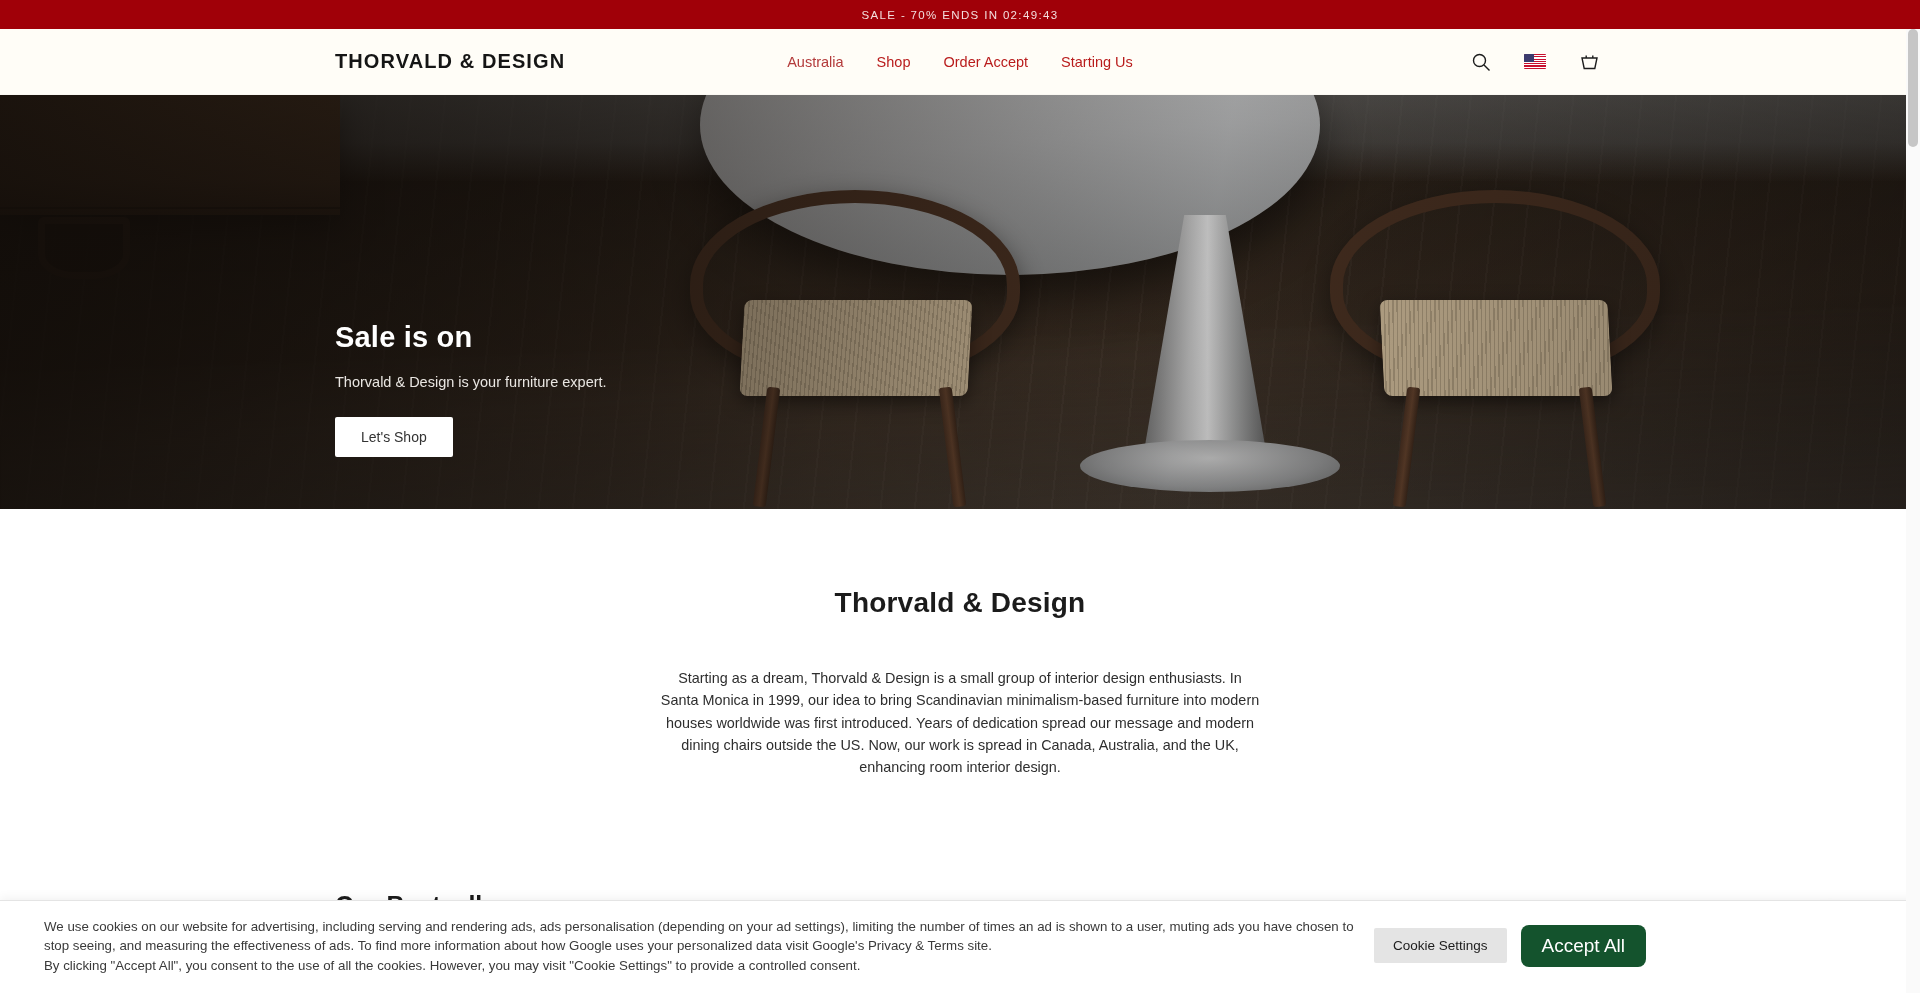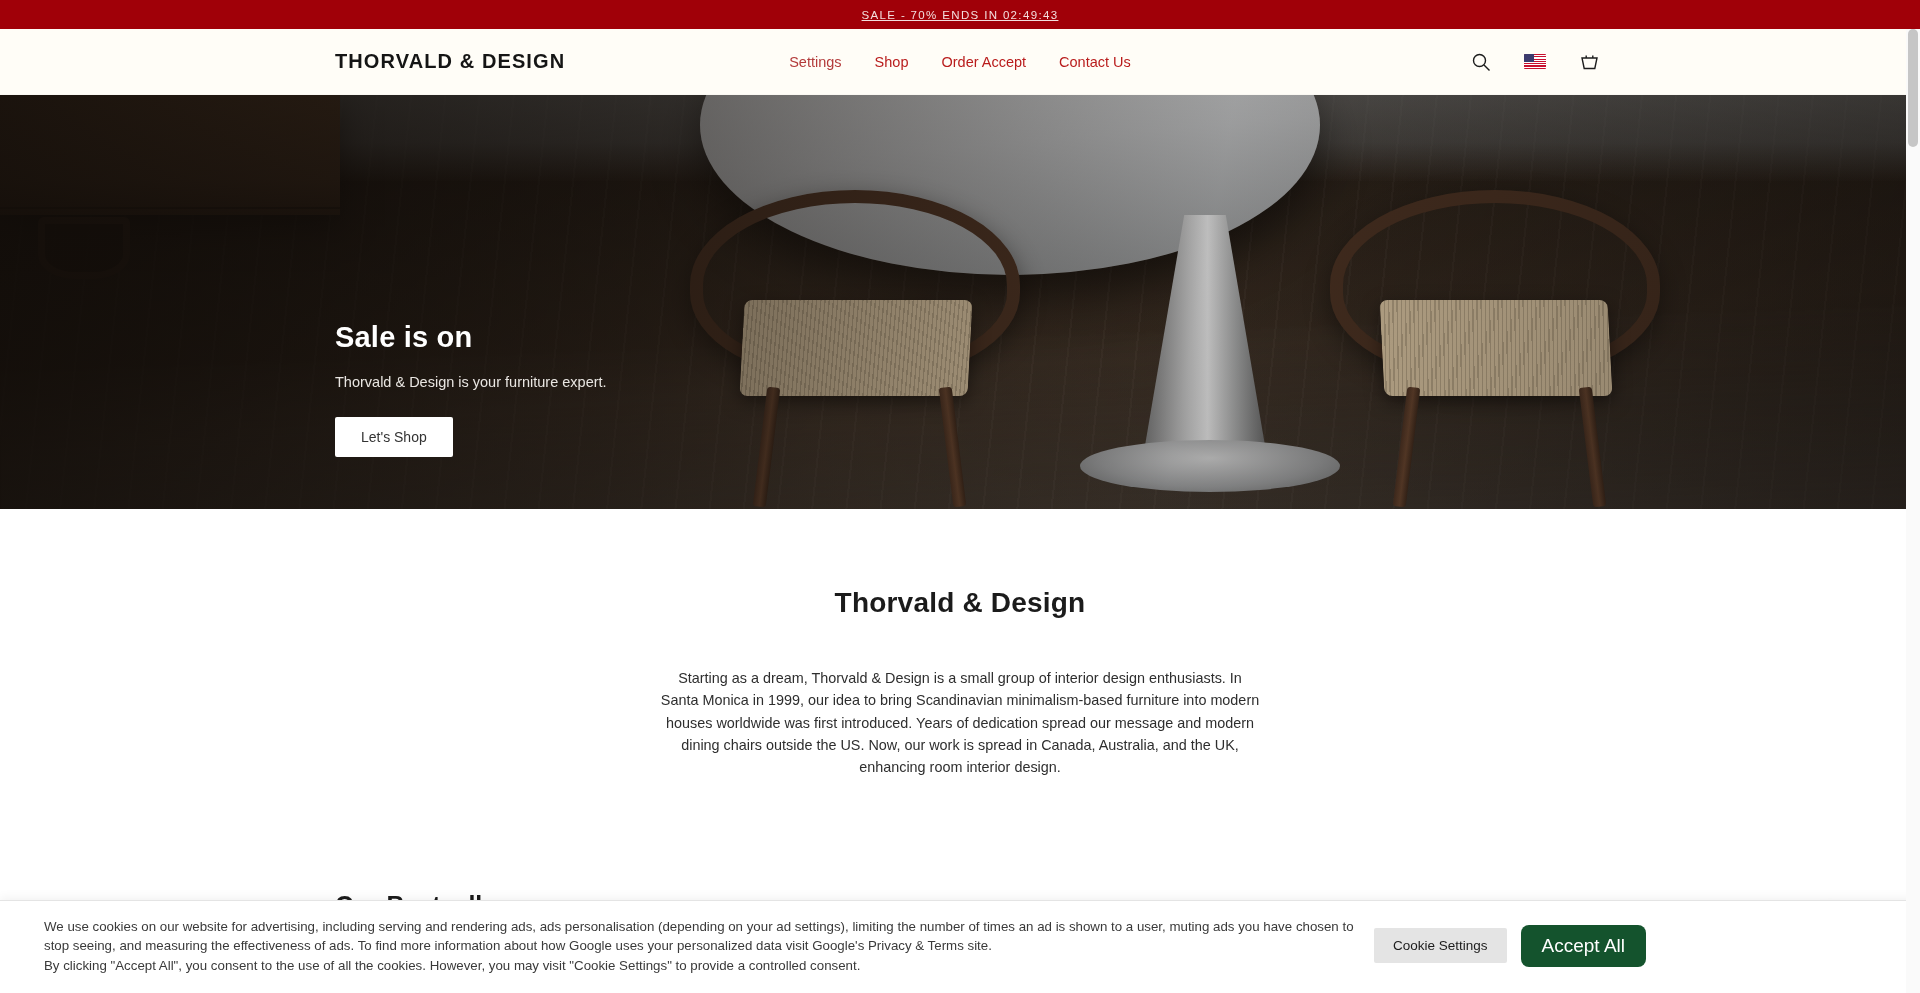--- a/index.html
+++ b/index.html
@@ -15,21 +15,20 @@
   .announce {
     height:29px;
     background:#a00008;
     color:#f3dede;
     display:flex;
     align-items:center;
     justify-content:center;
     font-size:11.5px;
     letter-spacing:1.35px;
     font-weight:400;
-    text-decoration:underline;
   }
 
   
   .header {
     height:66px;
     background:#fffdf7;
     display:flex;
     align-items:center;
     padding:0 335px;
     position:relative;
@@ -331,24 +330,24 @@
 <body>
 
 <div class="announce">
   <span>SALE - 70% ENDS IN 02:49:43</span>
 </div>
 
 <header class="header">
   <div class="logo">THORVALD &amp; DESIGN</div>
 
   <nav class="nav">
-    <a href="#" class="active">Settings</a>
+    <a href="#" class="active">Australia</a>
     <a href="#">Shop</a>
     <a href="#">Order Accept</a>
-    <a href="#">Contact Us</a>
+    <a href="#">Starting Us</a>
   </nav>
 
   <div class="header-icons">
     <button class="icon-btn">
       <svg width="20" height="20" viewBox="0 0 20 20" fill="none" stroke="#1c1c1c" stroke-width="1.4">
         <circle cx="8.5" cy="8.5" r="6"></circle>
         <line x1="13" y1="13" x2="18.5" y2="18.5"></line>
       </svg>
     </button>
 

